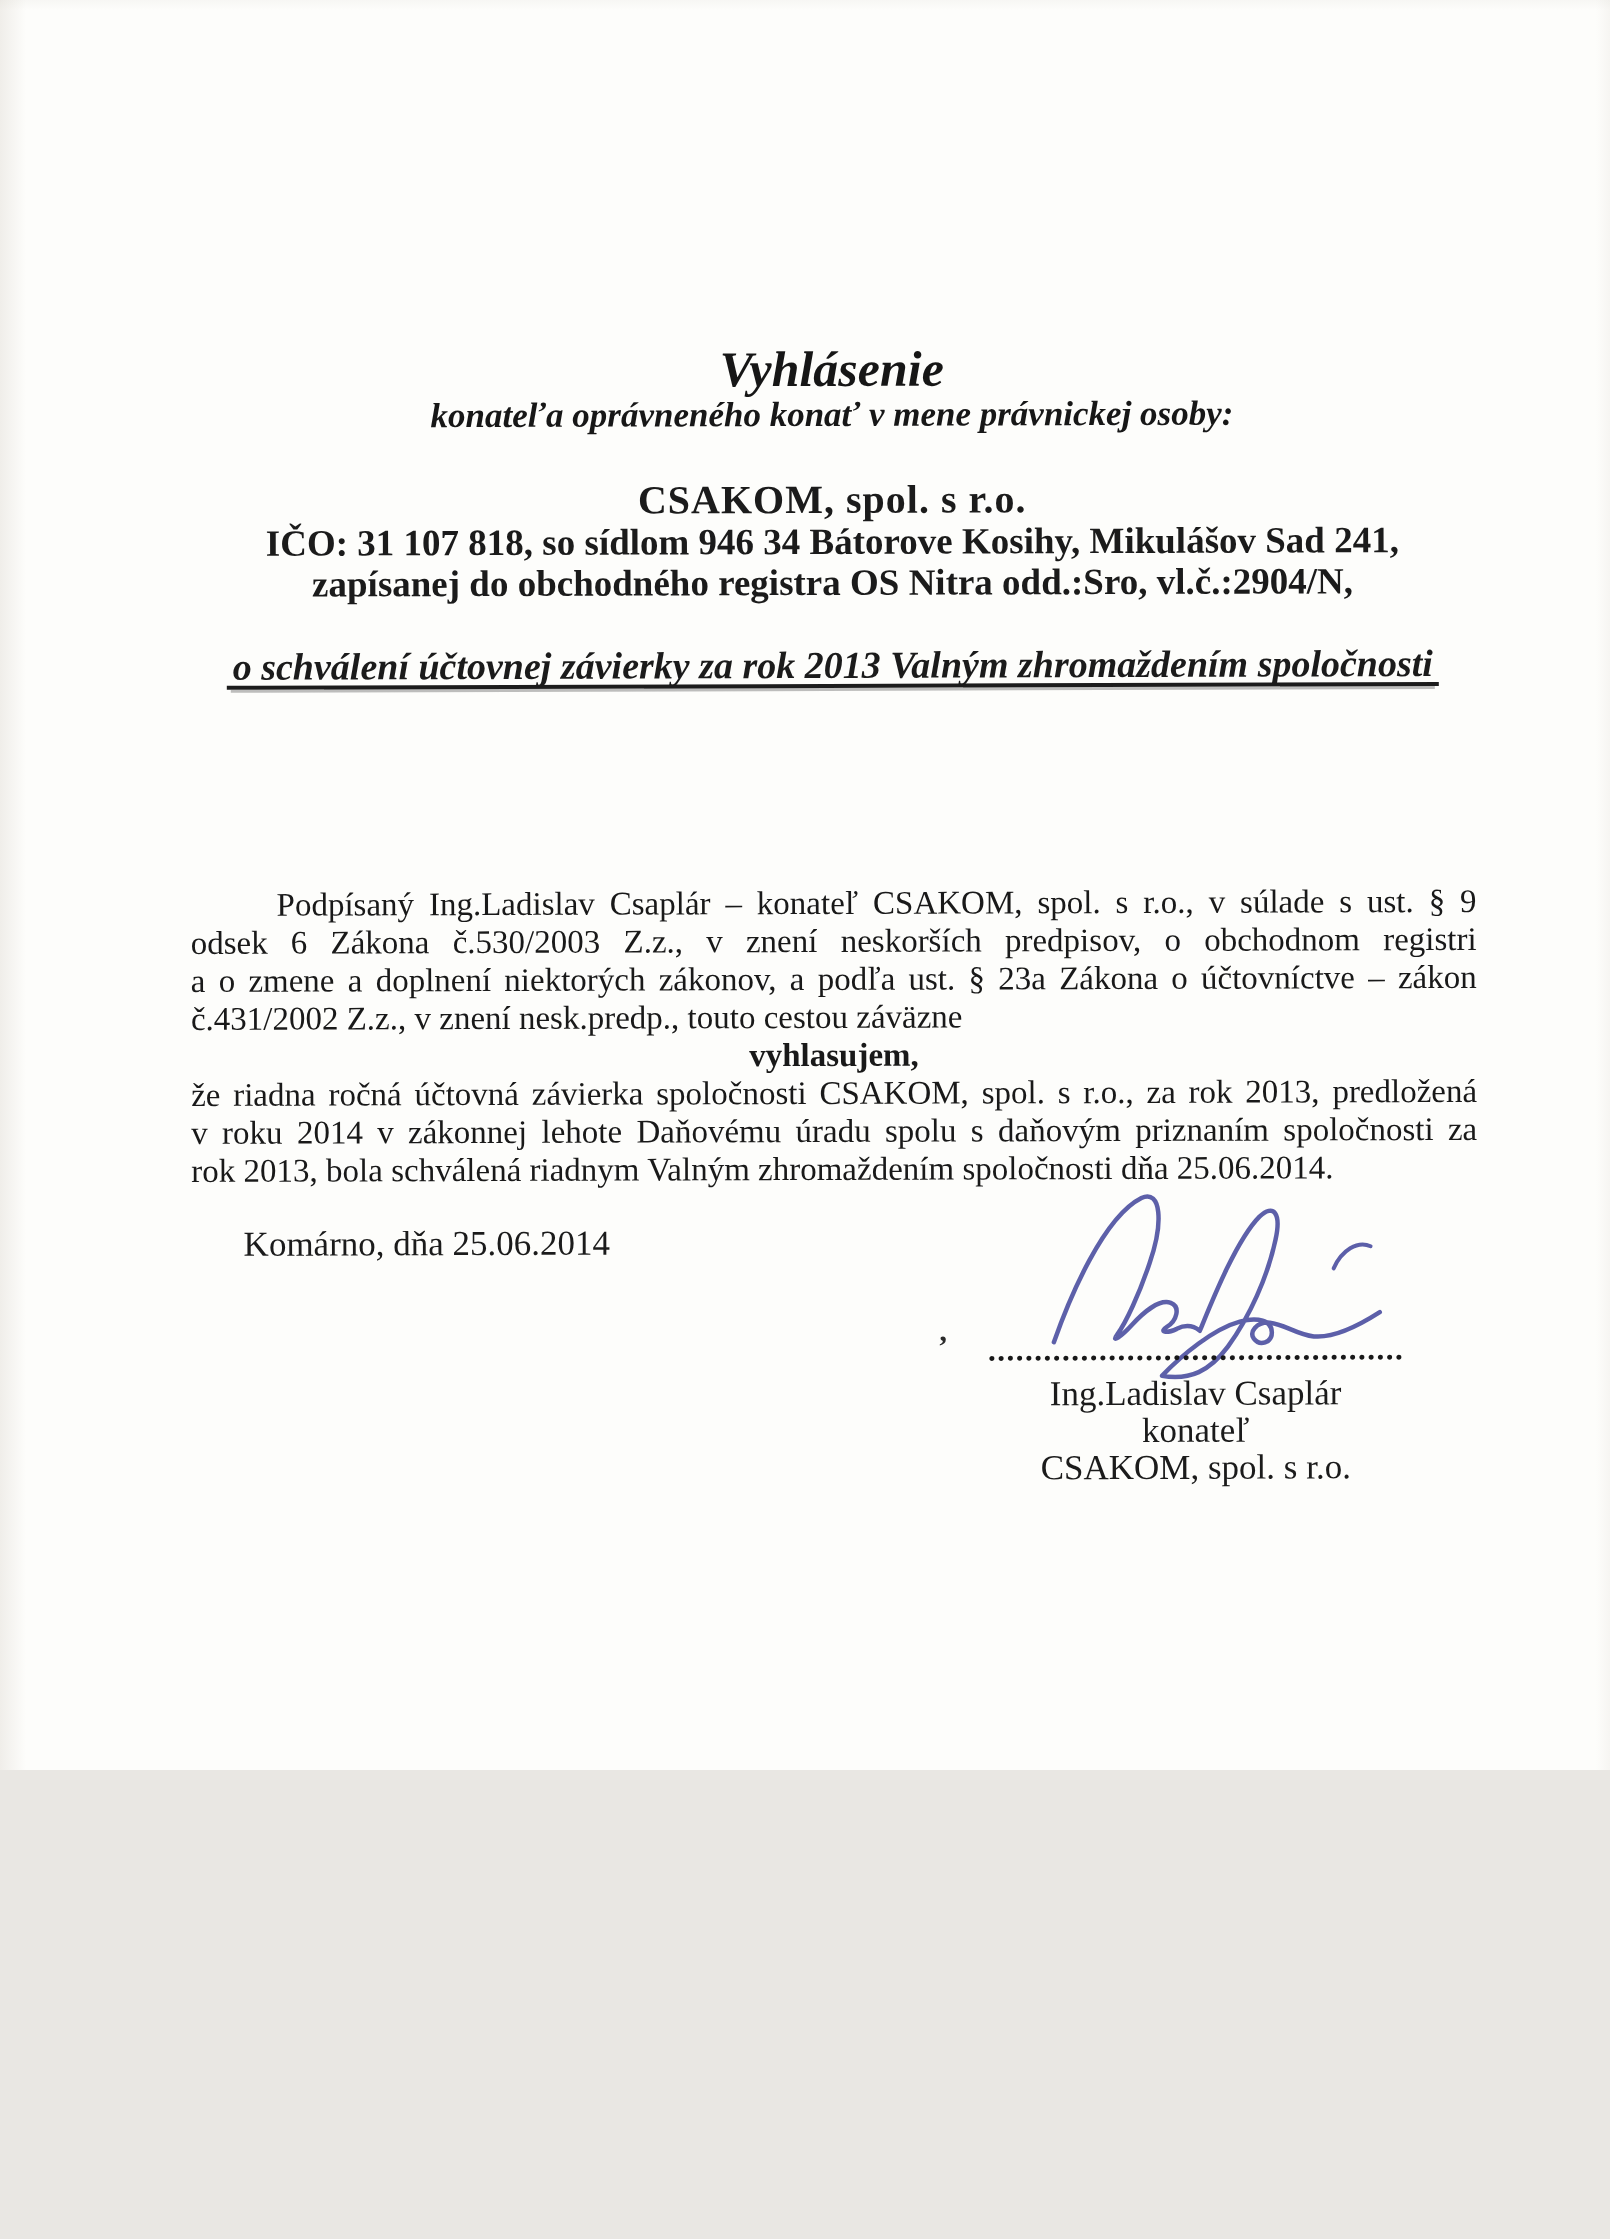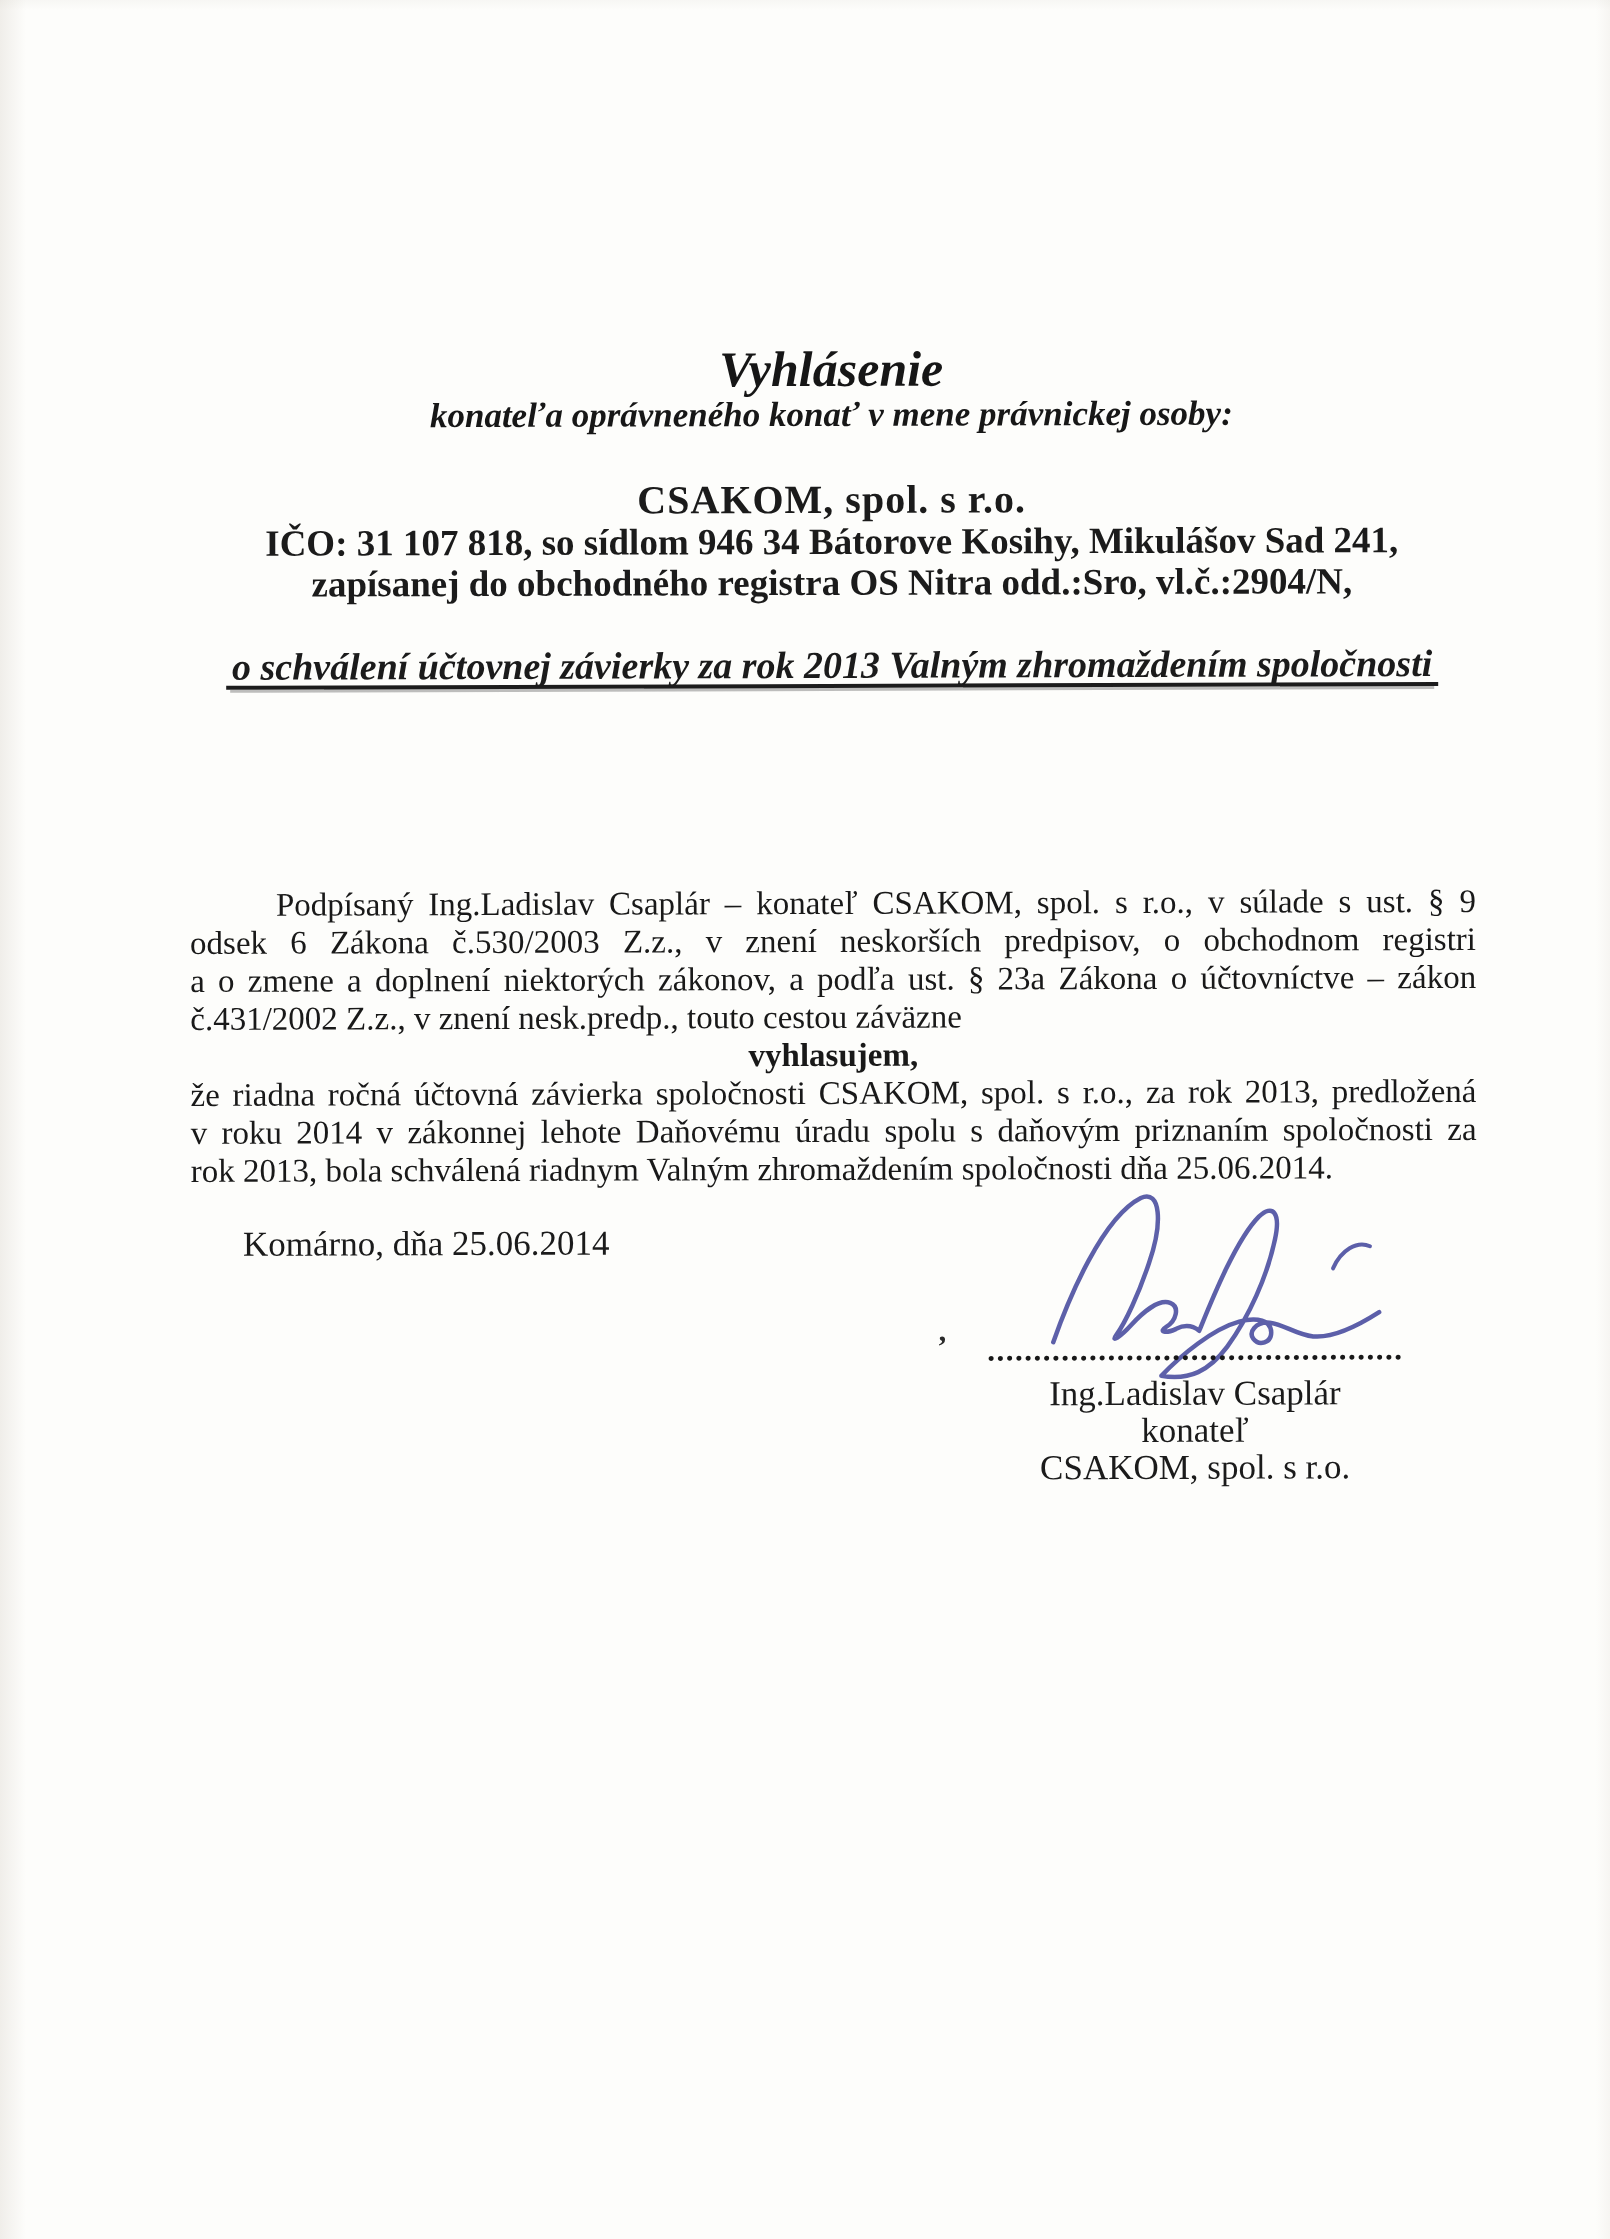--- a/index.html
+++ b/index.html
@@ -1,18 +1,18 @@
 <!DOCTYPE html>
 <html><head>
 <meta charset="utf-8">
 <style>
   html,body{margin:0;padding:0;background:#e9e7e3;}
   .page{
     position:relative;
-    width:1610px;height:2239px;
+    width:1610px;height:1770px;
     margin:0 auto;
     background:#fdfdfb;
     overflow:hidden;
     font-family:"Liberation Serif","DejaVu Serif",serif;
     color:#1b1b1b;
   }
   
   .page::before{
     content:"";position:absolute;inset:0;pointer-events:none;
     background:

